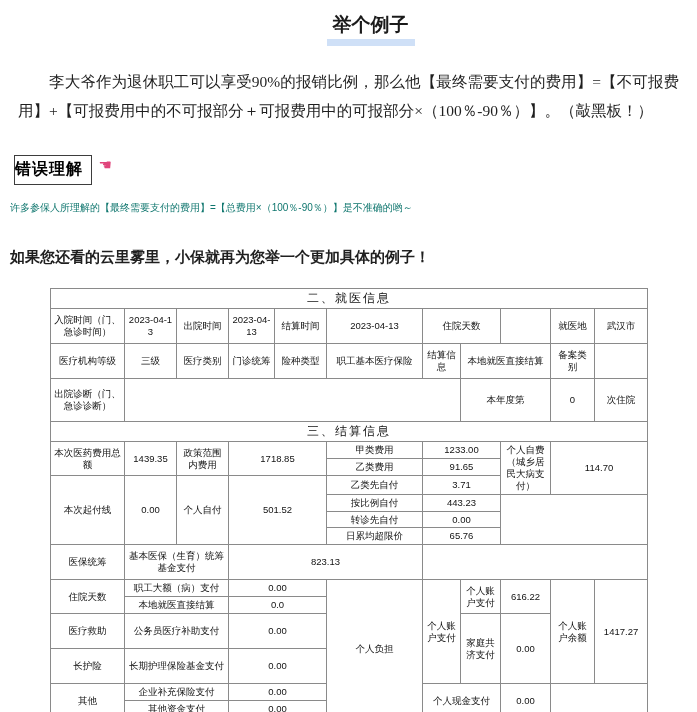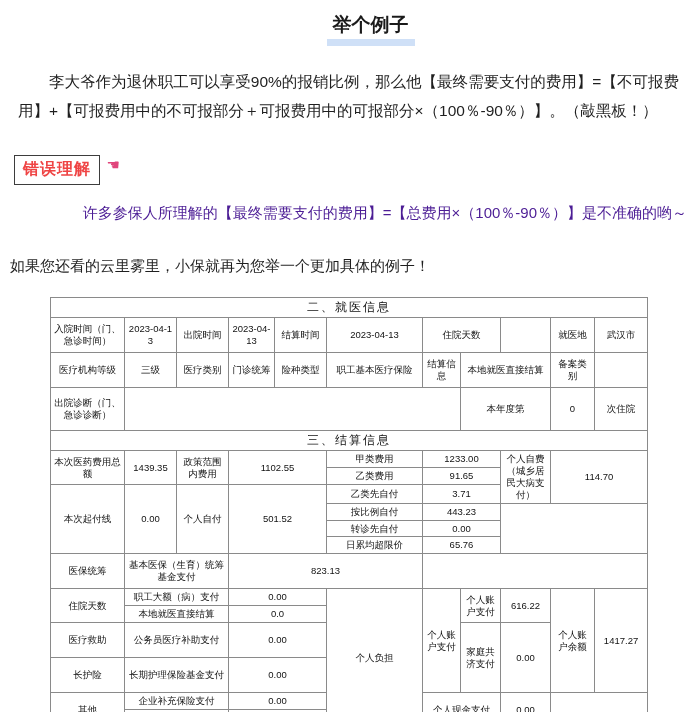--- a/index.html
+++ b/index.html
@@ -35,56 +35,57 @@
     border-bottom: 7px solid #cfe0f7;
     line-height: 1.1;
   }
   
   .intro {
     margin: 22px 18px 0 18px;
     font-size: 15.5px;
     line-height: 1.85;
     text-align: justify;
     color: #1f1f1f;
+    font-family: Liberation Serif, serif;
   }
   .intro .indent { display:inline-block; width: 2em; }
   
   .sec-head {
     margin: 30px 0 0 14px;
     display: inline-block;
     position: relative;
   }
   .sec-head .box {
     display: inline-block;
     border: 1.5px solid #3d3d3d;
-    padding: 3px 8px 4px 8px;
+    padding: 3px 8px 4px 0;
     font-size: 16px;
     font-weight: bold;
-    color: #ef4444;
+    color: #000000;
     letter-spacing: 1px;
   }
   .sec-head .hand {
     position: absolute;
     right: -20px;
     top: 1px;
     font-size: 15px;
     color: #e0457b;
   }
   .sec-body {
     margin: 14px 10px 0 10px;
-    font-size: 15px;
+    font-size: 10px;
     line-height: 1.8;
-    color: #4c1d95;
-    text-align: right;
+    color: #0f766e;
   }
   .sec-body2 {
     margin: 26px 10px 0 10px;
     font-size: 15px;
     line-height: 1.8;
     color: #1f1f1f;
+    font-weight: bold;
   }
   
   .tbl-wrap {
     margin: 18px auto 0 auto;
     width: 597px;
   }
   table.bill {
     border-collapse: collapse;
     width: 100%;
     table-layout: fixed;
@@ -183,21 +184,21 @@
       </tr>
 
       <tr>
         <td class="band" colspan="12">三、结算信息</td>
       </tr>
 
       <tr>
         <td class="lbl" rowspan="2">本次医药费用总额</td>
         <td rowspan="2">1439.35</td>
         <td class="lbl" rowspan="2">政策范围内费用</td>
-        <td colspan="2" rowspan="2">1102.55</td>
+        <td colspan="2" rowspan="2">1718.85</td>
         <td class="lbl" colspan="2">甲类费用</td>
         <td colspan="2">1233.00</td>
         <td class="lbl" rowspan="3">个人自费（城乡居民大病支付）</td>
         <td colspan="2" rowspan="3">114.70</td>
       </tr>
 
       <tr>
         <td class="lbl" colspan="2">乙类费用</td>
         <td colspan="2">91.65</td>
       </tr>

